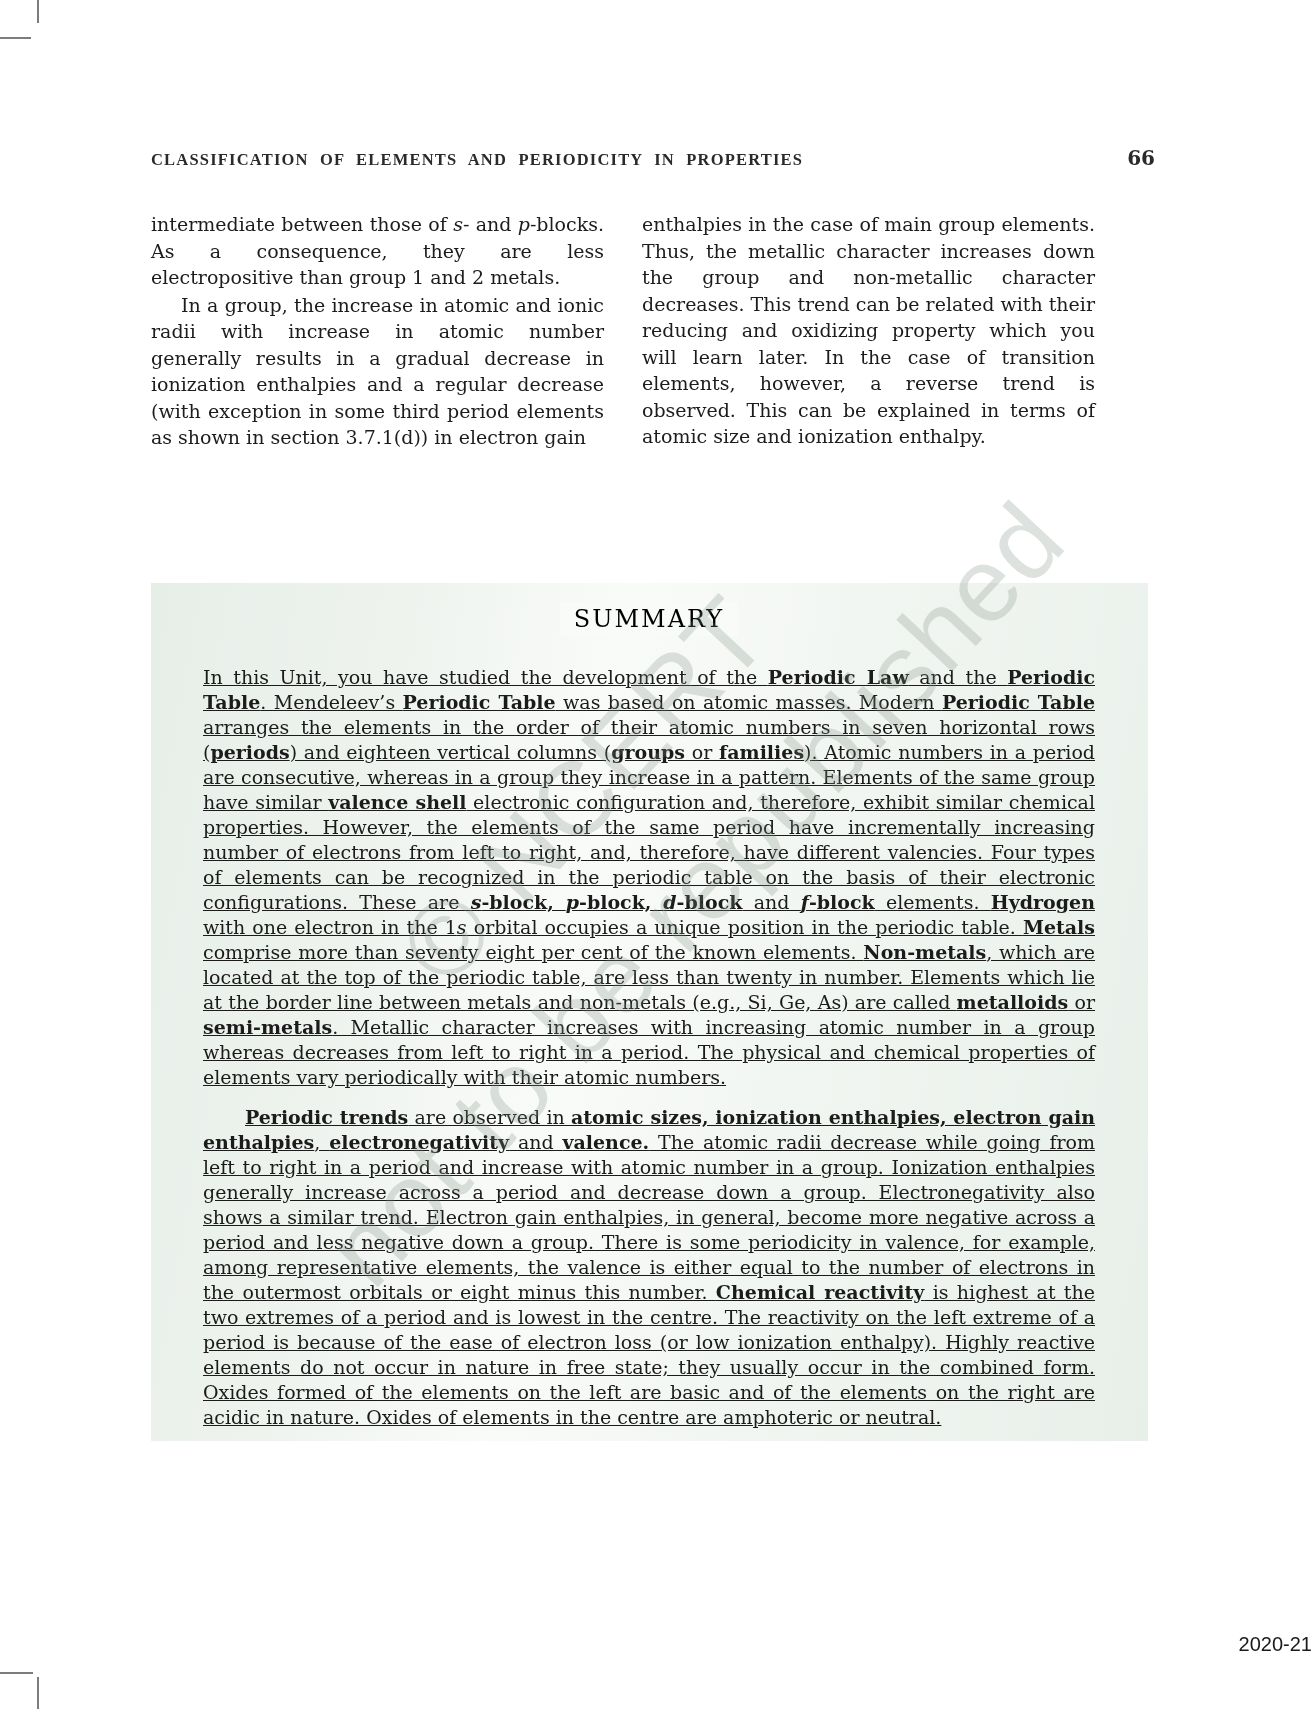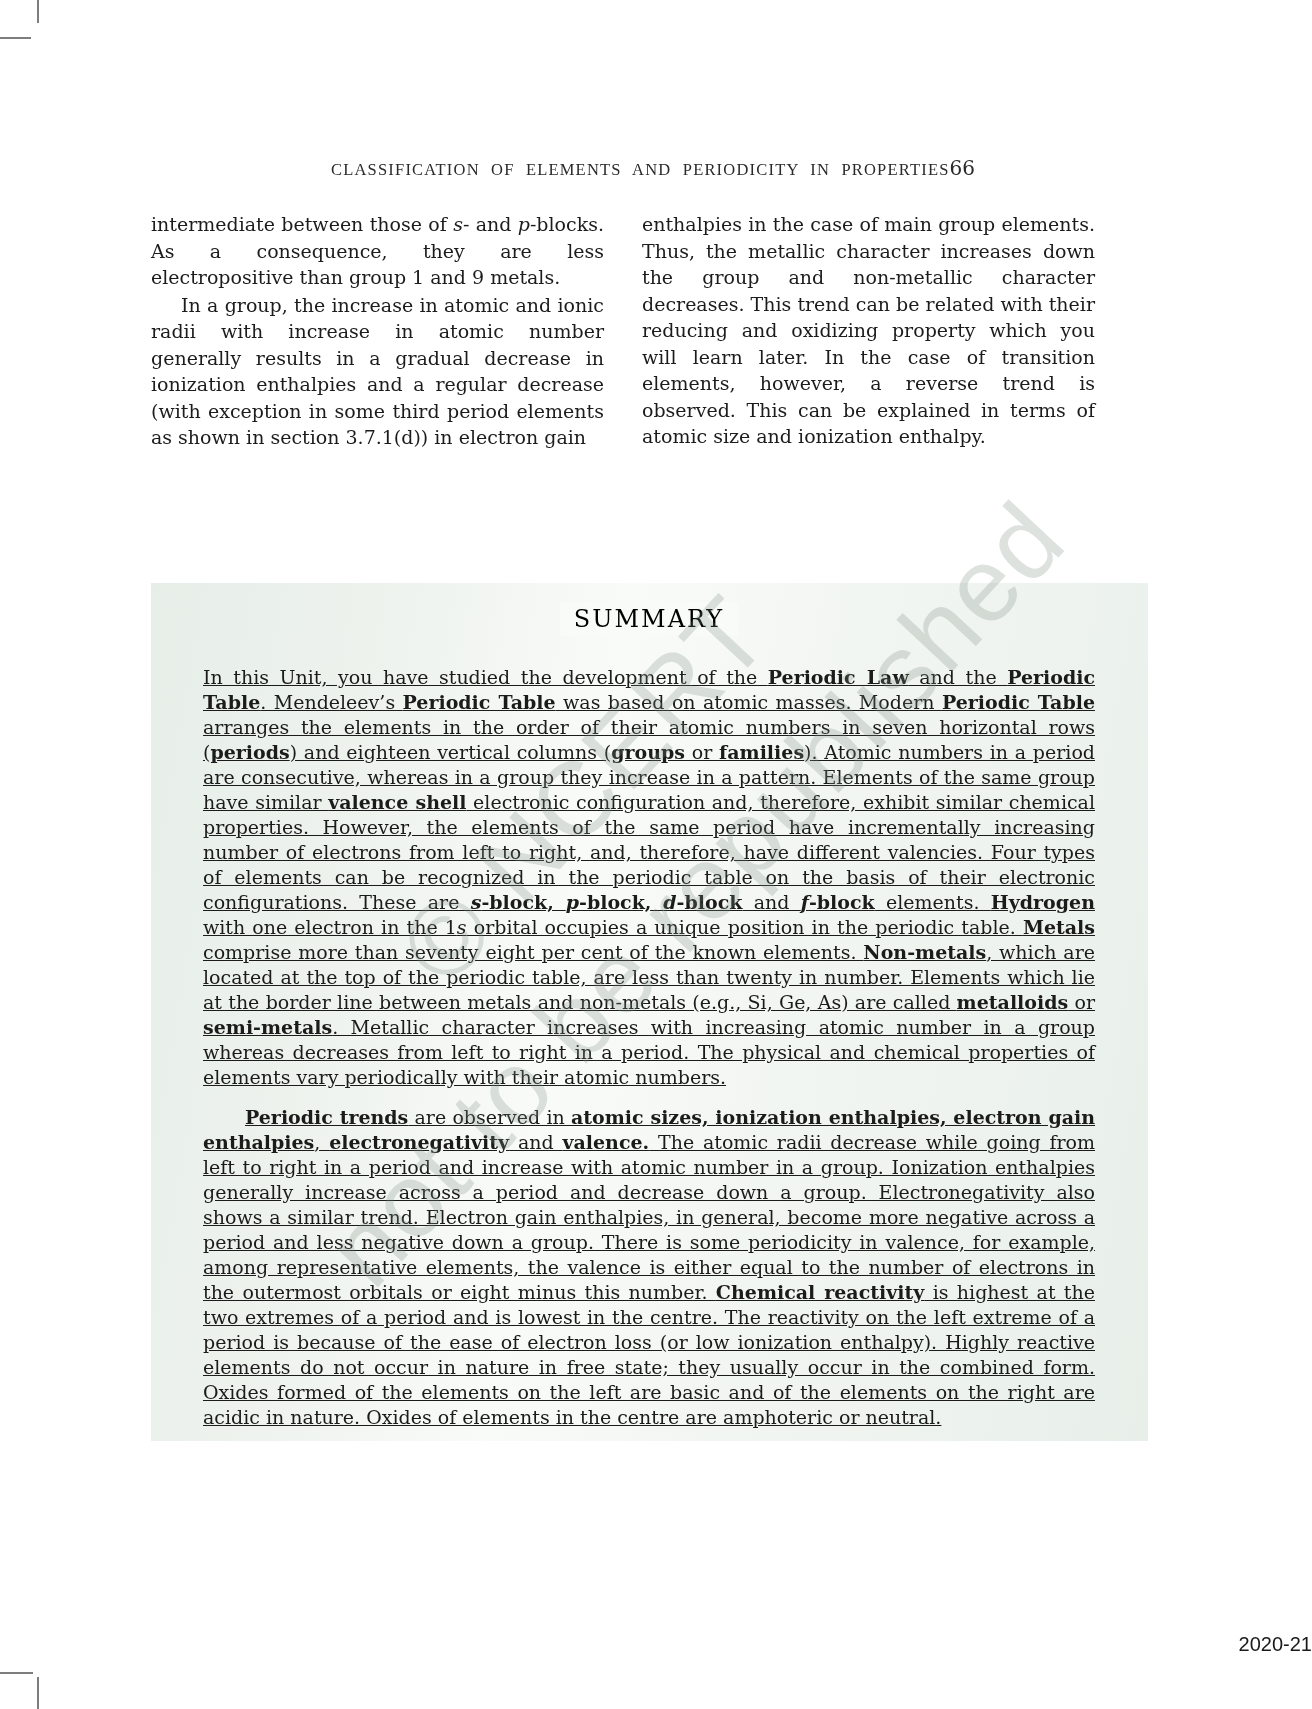--- a/index.html
+++ b/index.html
@@ -8,22 +8,22 @@
     font-family:"DejaVu Serif", serif; color:#1e1e1e; overflow:hidden;
   }
   
   .mark { position:absolute; background:#7d7d7d; }
   .mark-tl-v { left:37px; top:0; width:2px; height:23px; }
   .mark-tl-h { left:0; top:37px; width:31px; height:2px; }
   .mark-bl-h { left:0; top:1672px; width:33px; height:2px; }
   .mark-bl-v { left:37px; top:1677px; width:2px; height:32px; }
 
   .header {
-    position:absolute; left:151px; top:156px; width:1004px;
-    display:flex; justify-content:center; align-items:baseline;
+    position:absolute; left:151px; top:146px; width:1004px;
+    display:flex; justify-content:space-between; align-items:baseline;font-weight:bold;
   }
   .header-title {
     font-family:"Liberation Serif", serif;
     font-size:16.5px; letter-spacing:1.2px; word-spacing:6px; color:#2a2a2a;
   }
   .header-page { font-size:20px; color:#2a2a2a; }
 
   .columns {
     position:absolute; left:151px; top:211px; width:944px;
     display:flex; gap:38px;
@@ -79,21 +79,21 @@
   <div class="mark mark-bl-h"></div>
   <div class="mark mark-bl-v"></div>
 
   <div class="header">
     <span class="header-title">CLASSIFICATION OF ELEMENTS AND PERIODICITY IN PROPERTIES</span>
     <span class="header-page">66</span>
   </div>
 
   <div class="columns">
     <div class="col">
-      <p class="body-p"><span>intermediate between those of </span><span class="i">s</span><span>- and </span><span class="i">p</span><span>-blocks. As a consequence, they are less electropositive than group 1 and 9 metals.</span></p>
+      <p class="body-p"><span>intermediate between those of </span><span class="i">s</span><span>- and </span><span class="i">p</span><span>-blocks. As a consequence, they are less electropositive than group 1 and 2 metals.</span></p>
       <p class="body-p indent"><span>In a group, the increase in atomic and ionic radii with increase in atomic number generally results in a gradual decrease in ionization enthalpies and a regular decrease (with exception in some third period elements as shown in section 3.7.1(d)) in electron gain</span></p>
     </div>
     <div class="col">
       <p class="body-p"><span>enthalpies in the case of main group elements. Thus, the metallic character increases down the group and non-metallic character decreases. This trend can be related with their reducing and oxidizing property which you will learn later. In the case of transition elements, however, a reverse trend is observed. This can be explained in terms of atomic size and ionization enthalpy.</span></p>
     </div>
   </div>
 
   <div class="summary-box">
     <div class="summary-title">
       <span>SUMMARY</span>

